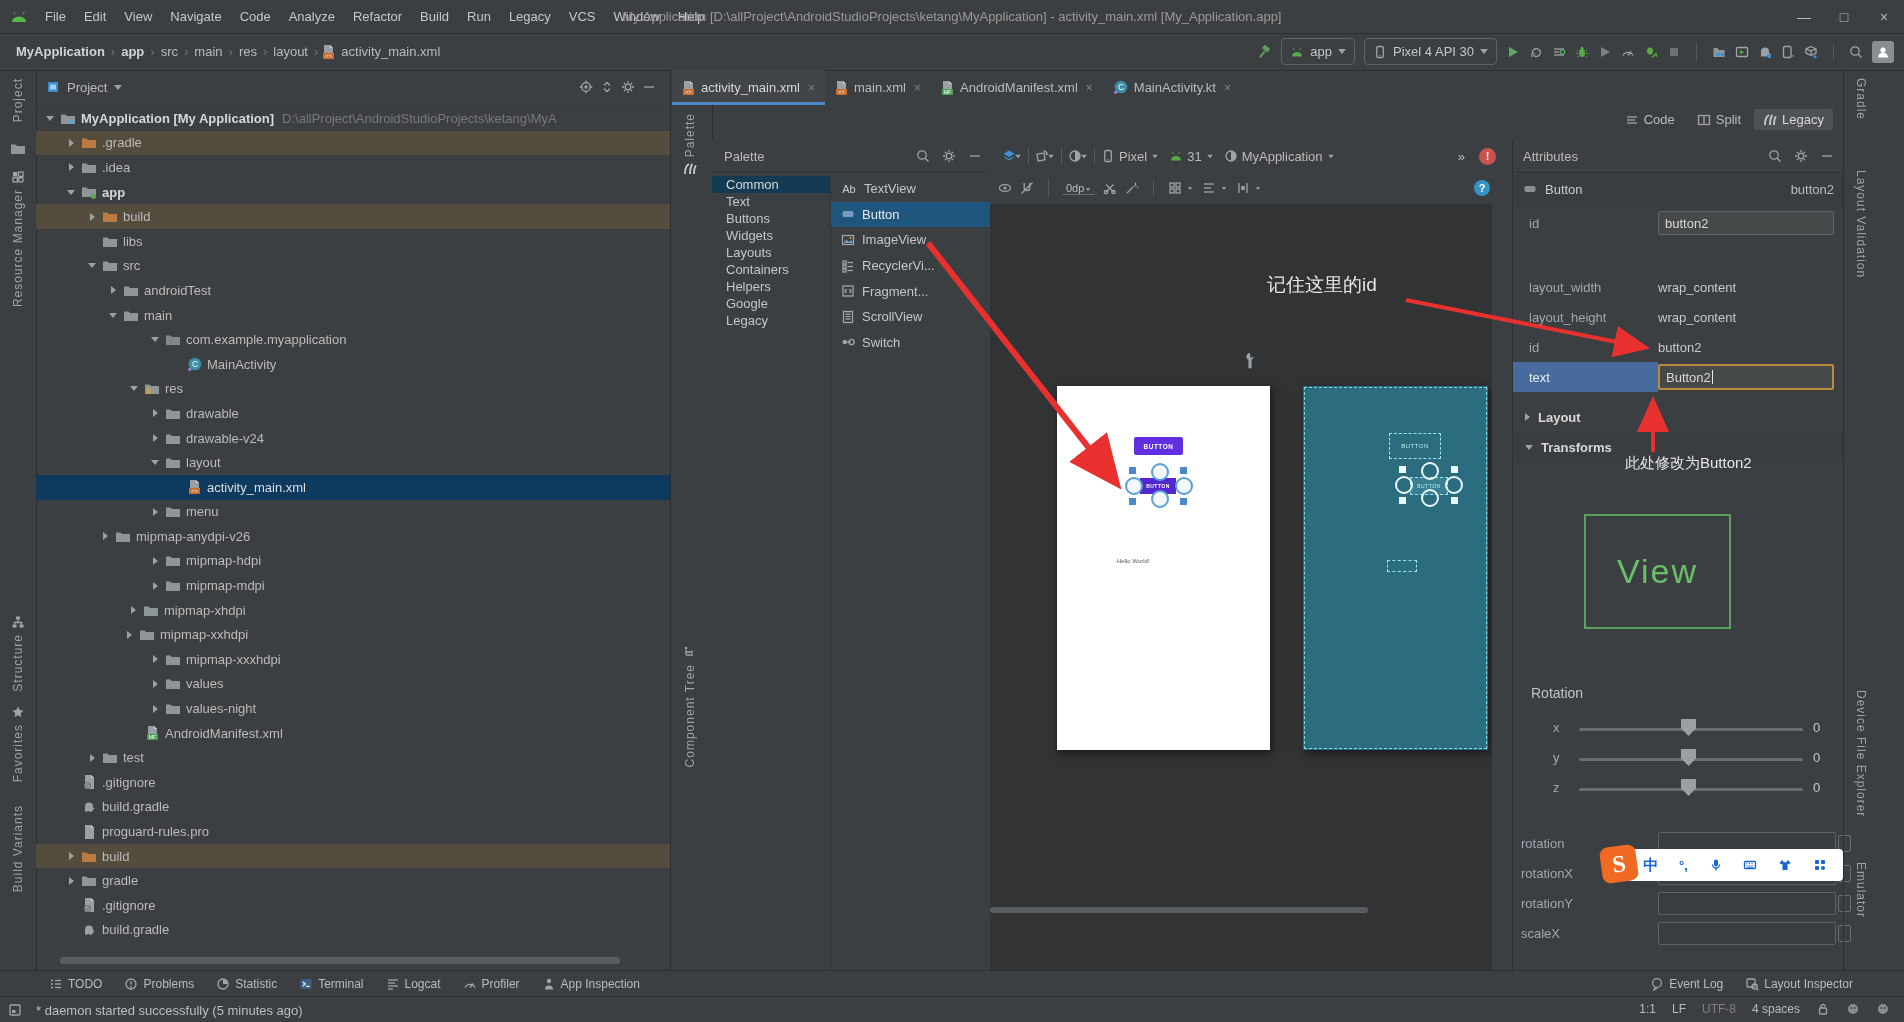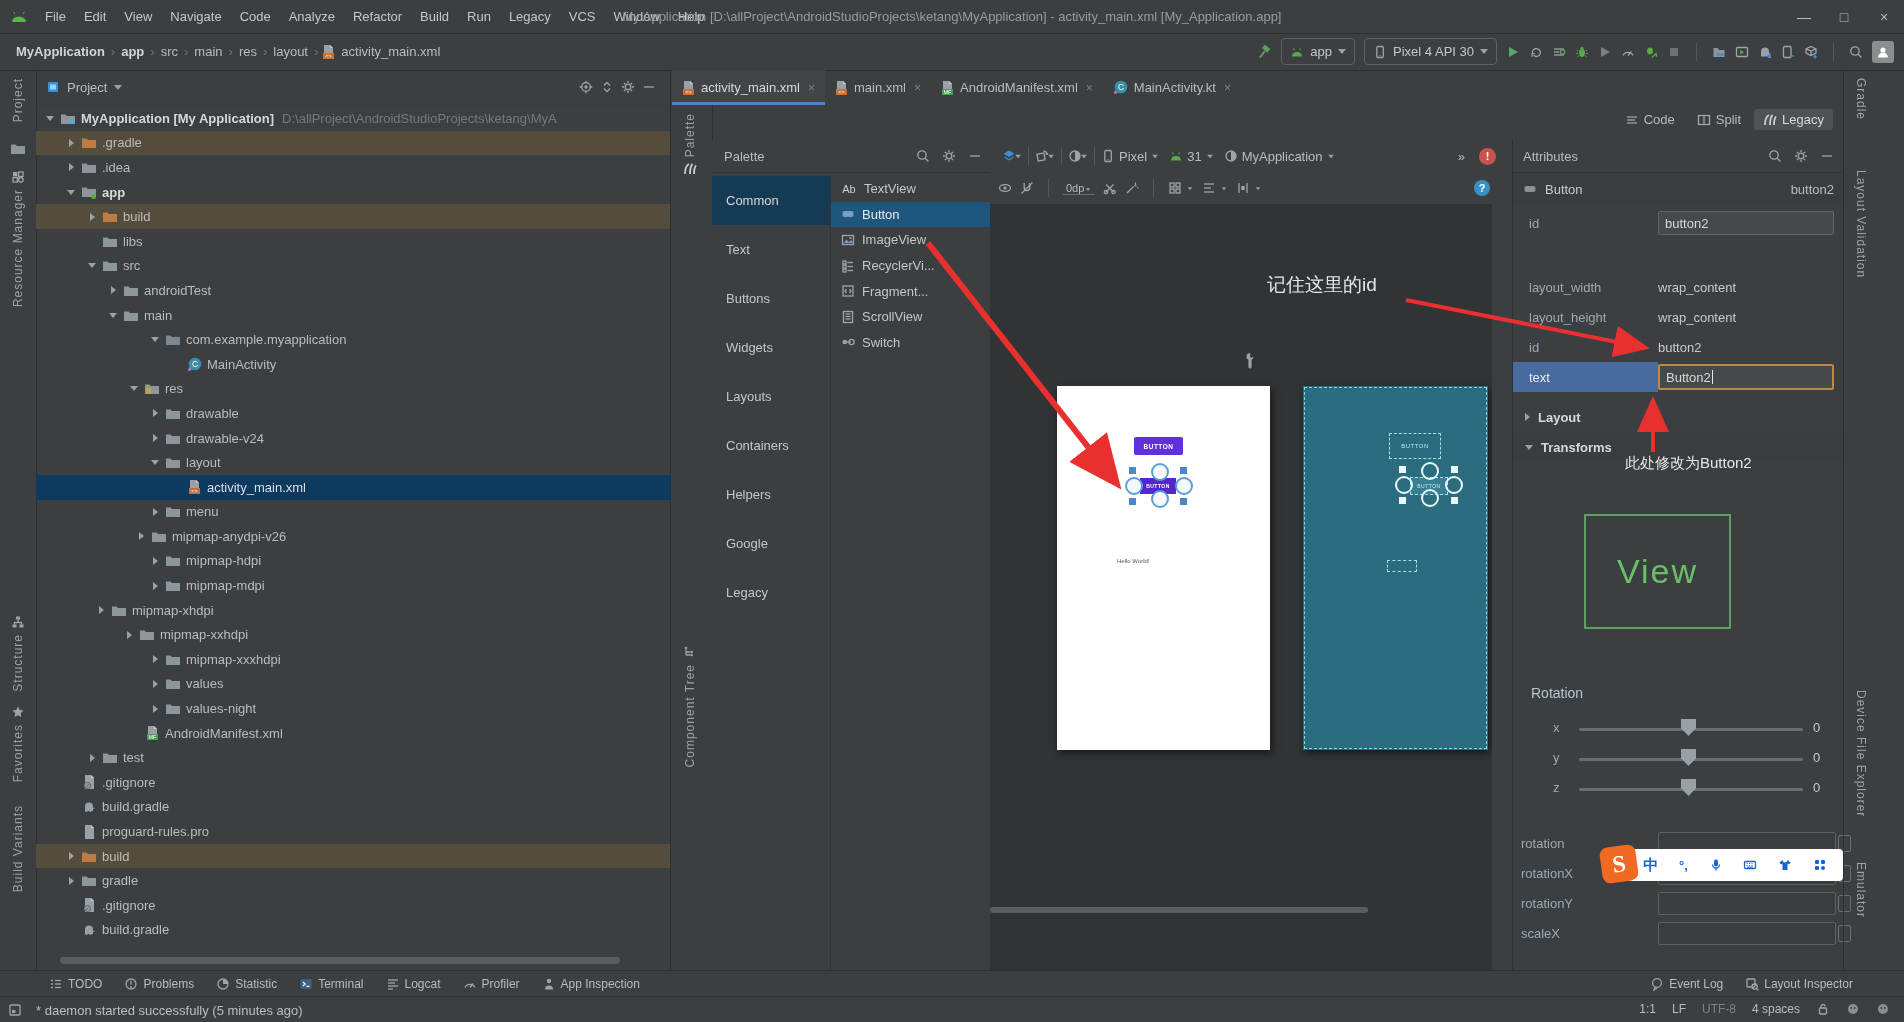--- a/index.html
+++ b/index.html
@@ -54,21 +54,21 @@
   .tab .close{color:#7f8486;font-size:12px;margin-left:2px;}
   
   #design{left:672px;top:105px;width:1171px;height:865px;background:#3c3f41;}
   #viewmodes{position:absolute;right:10px;top:4px;display:flex;align-items:center;gap:4px;}
   .vm{display:flex;align-items:center;gap:5px;padding:3px 9px;border-radius:3px;color:#b8bcbe;}
   .vm.active{background:#4e5254;color:#d8d8d8;}
   #pal-strip{position:absolute;left:0;top:0;width:40px;height:865px;border-right:1px solid #2d2f31;}
   #palette-panel{position:absolute;left:40px;top:35px;width:278px;height:830px;border-right:1px solid #2d2f31;background:#3c3f41;}
   #palette-header{height:32px;display:flex;align-items:center;padding:0 8px 0 12px;border-bottom:1px solid #323537;}
   #pal-cats{position:absolute;left:0;top:36px;width:118px;border-right:1px solid #323537;height:794px;}
-  .pcat{height:49px;display:flex;align-items:center;padding-left:14px;color:#c3c7ca;}
+  .pcat{height:17px;display:flex;align-items:center;padding-left:14px;color:#c3c7ca;}
   .pcat.active{background:#143a54;color:#d8d8d8;}
   #pal-comps{position:absolute;left:119px;top:36px;width:159px;height:794px;}
   .pcomp{height:25.6px;display:flex;align-items:center;gap:7px;padding-left:10px;color:#c3c7ca;}
   .pcomp.active{background:#1f567e;color:#e8eaeb;}
   .ab-ic{font-size:11px;color:#c8cdd0;width:16px;text-align:center;}
   #dtoolbar1{position:absolute;left:318px;top:35px;width:502px;height:32px;display:flex;align-items:center;padding-left:12px;border-bottom:0;background:#3c3f41;}
   #dtoolbar2{position:absolute;left:318px;top:67px;width:502px;height:32px;display:flex;align-items:center;padding-left:8px;gap:8px;background:#3c3f41;}
   #surface{position:absolute;left:318px;top:99px;width:502px;height:766px;background:#313335;overflow:hidden;}
   .phone{position:absolute;top:182px;height:364px;box-shadow:2px 3px 8px rgba(0,0,0,.55);}
   #phone-design{left:67px;width:213px;background:#ffffff;}
@@ -558,21 +558,21 @@
           <span class="chev">
             <span class="tri-r"></span>
           </span>
           <span class="ticon">
             <svg width="16" height="13" viewBox="0 0 16 13">
               <path d="M1 2.5h4.5L7 4h8v8H1z" fill="#8f969a"></path>
             </svg>
           </span>
           <span style="">menu</span>
         </div>
-        <div class="trow" style="padding-left:97px">
+        <div class="trow" style="padding-left:61px">
           <span class="chev">
             <span class="tri-r"></span>
           </span>
           <span class="ticon">
             <svg width="16" height="13" viewBox="0 0 16 13">
               <path d="M1 2.5h4.5L7 4h8v8H1z" fill="#8f969a"></path>
             </svg>
           </span>
           <span style="">mipmap-anydpi-v26</span>
         </div>
@@ -591,21 +591,21 @@
           <span class="chev">
             <span class="tri-r"></span>
           </span>
           <span class="ticon">
             <svg width="16" height="13" viewBox="0 0 16 13">
               <path d="M1 2.5h4.5L7 4h8v8H1z" fill="#8f969a"></path>
             </svg>
           </span>
           <span style="">mipmap-mdpi</span>
         </div>
-        <div class="trow" style="padding-left:57px">
+        <div class="trow" style="padding-left:89px">
           <span class="chev">
             <span class="tri-r"></span>
           </span>
           <span class="ticon">
             <svg width="16" height="13" viewBox="0 0 16 13">
               <path d="M1 2.5h4.5L7 4h8v8H1z" fill="#8f969a"></path>
             </svg>
           </span>
           <span style="">mipmap-xhdpi</span>
         </div>

